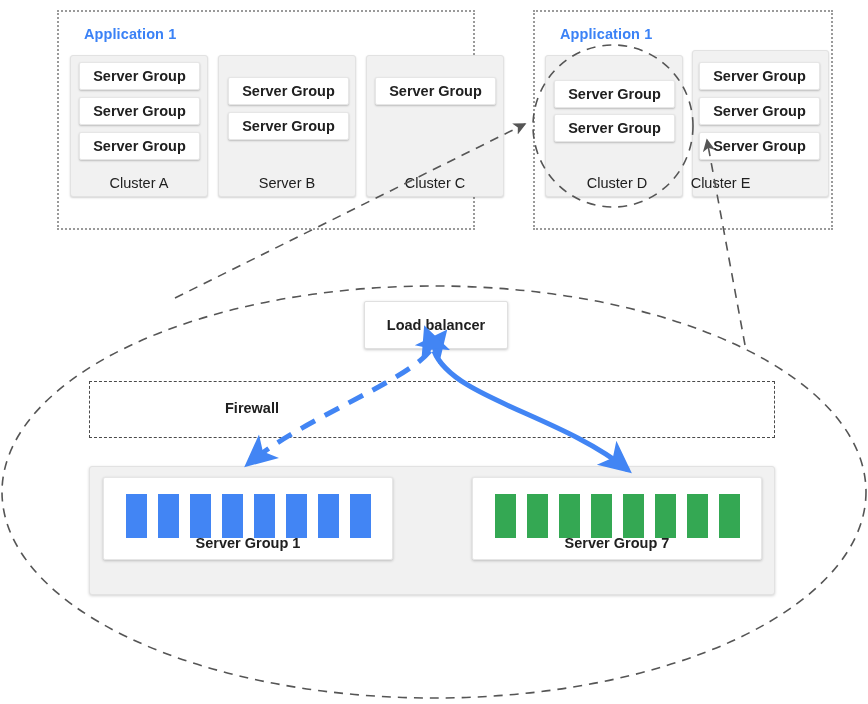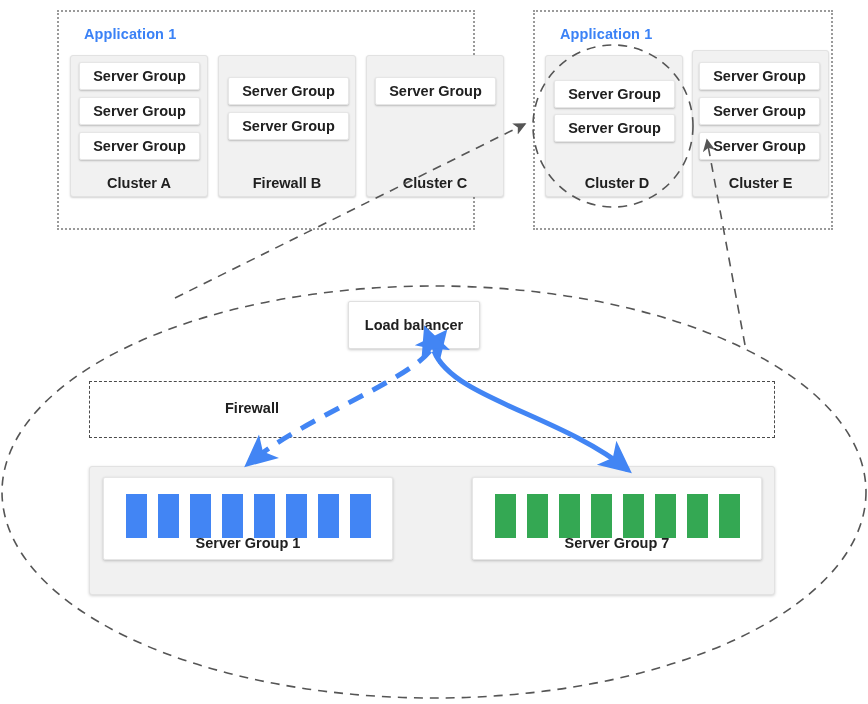--- a/index.html
+++ b/index.html
@@ -34,21 +34,21 @@
     border:1px solid #e2e2e2;
     border-radius:3px;
     box-sizing:border-box;
     box-shadow:0 1px 2px rgba(0,0,0,.18);
   }
   .cluster-label{
     position:absolute;
     left:0;right:0;
     text-align:center;
     font-size:14.5px;
-    font-weight:bold;
+    font-weight:normal;
     color:#202020;
     white-space:nowrap;
   }
   .sg-box{
     position:absolute;
     background:#ffffff;
     border:1px solid #e6e6e6;
     border-radius:2px;
     box-sizing:border-box;
     box-shadow:0 1px 2px rgba(0,0,0,.22);
@@ -124,41 +124,41 @@
 
   <div class="cluster-box" style="left:70px;top:55px;width:138px;height:142px;"></div>
   <div class="sg-box" style="left:79px;top:62px;width:121px;height:28px;">Server Group</div>
   <div class="sg-box" style="left:79px;top:97px;width:121px;height:28px;">Server Group</div>
   <div class="sg-box" style="left:79px;top:132px;width:121px;height:28px;">Server Group</div>
   <div class="cluster-label" style="left:70px;width:138px;top:175px;">Cluster A</div>
 
   <div class="cluster-box" style="left:218px;top:55px;width:138px;height:142px;"></div>
   <div class="sg-box" style="left:228px;top:77px;width:121px;height:28px;">Server Group</div>
   <div class="sg-box" style="left:228px;top:112px;width:121px;height:28px;">Server Group</div>
-  <div class="cluster-label" style="left:218px;width:138px;top:175px;">Firewall B</div>
+  <div class="cluster-label" style="left:218px;width:138px;top:175px;">Server B</div>
 
   <div class="cluster-box" style="left:366px;top:55px;width:138px;height:142px;"></div>
   <div class="sg-box" style="left:375px;top:77px;width:121px;height:28px;">Server Group</div>
   <div class="cluster-label" style="left:366px;width:138px;top:175px;">Cluster C</div>
 
   <div class="app-box" style="left:533px;top:10px;width:300px;height:220px;"></div>
   <div class="app-title" style="left:560px;top:26px;">Application 1</div>
 
   <div class="cluster-box" style="left:545px;top:55px;width:138px;height:142px;"></div>
   <div class="sg-box" style="left:554px;top:80px;width:121px;height:28px;">Server Group</div>
   <div class="sg-box" style="left:554px;top:114px;width:121px;height:28px;">Server Group</div>
   <div class="cluster-label" style="left:556px;width:122px;top:175px;">Cluster D</div>
 
   <div class="cluster-box" style="left:692px;top:50px;width:137px;height:147px;"></div>
   <div class="sg-box" style="left:699px;top:62px;width:121px;height:28px;">Server Group</div>
   <div class="sg-box" style="left:699px;top:97px;width:121px;height:28px;">Server Group</div>
   <div class="sg-box" style="left:699px;top:132px;width:121px;height:28px;">Server Group</div>
-  <div class="cluster-label" style="left:692px;width:137px;top:175px;">Cluster E</div>
-
-  <div class="lb-box" style="left:348px;top:301px;width:132px;height:48px;">Load balancer</div>
+  <div class="cluster-label" style="left:652px;width:137px;top:175px;">Cluster E</div>
+
+  <div class="lb-box" style="left:364px;top:301px;width:144px;height:48px;">Load balancer</div>
 
   <div class="firewall-box" style="left:89px;top:381px;width:686px;height:57px;"></div>
   <div class="firewall-label" style="left:225px;top:400px;">Firewall</div>
 
   <div class="big-cluster" style="left:89px;top:466px;width:686px;height:129px;"></div>
 
   <div class="sg-panel" style="left:103px;top:477px;width:290px;height:83px;">
     <div class="bars">
         <div class="bar" style="background: rgb(66, 133, 244);"></div>
         <div class="bar" style="background: rgb(66, 133, 244);"></div>

